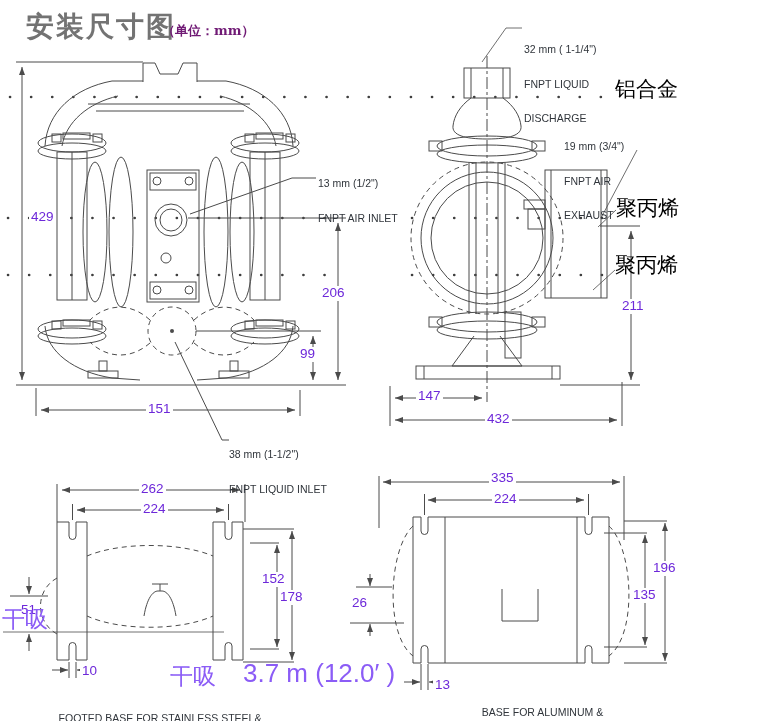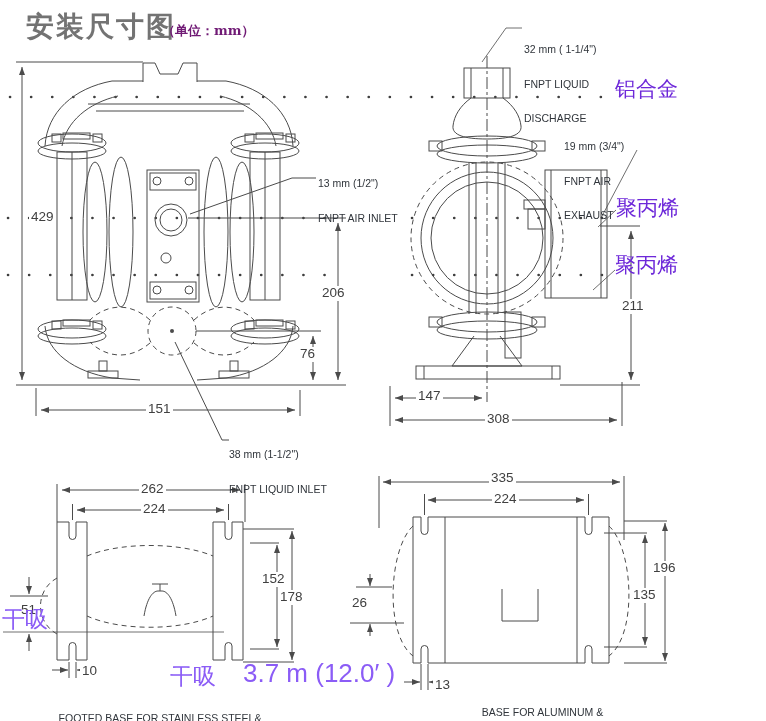--- a/index.html
+++ b/index.html
@@ -9,23 +9,23 @@
   #art{position:absolute;left:0;top:0}
   #art *{stroke:#4b4b4b;fill:none;stroke-width:1}
   #art .fill{fill:#4b4b4b;stroke:none}
   #art .dots{stroke:#3e3e3e;stroke-width:2.6;stroke-dasharray:0.1 21;stroke-linecap:round}
   #art .dash{stroke-dasharray:5 4}
   #art .cl{stroke-dasharray:12 3 3 3}
   #art .thin{stroke-width:0.8}
   .lbl{position:absolute;line-height:1.05;white-space:pre}
   .title{font-size:28px;color:#737373;font-family:Liberation Sans, sans-serif;font-weight:600;letter-spacing:2px}
   .unit{font-size:13px;color:#701a75;font-family:"DejaVu Serif","Liberation Serif",serif;font-weight:600}
-  .dimv{font-size:13.5px;color:#404040;background:#fff;padding:0 2px;line-height:1.1}
+  .dimv{font-size:13.5px;color:#6d28d9;background:#fff;padding:0 2px;line-height:1.1}
   .ann{font-size:10.5px;color:#30353b;line-height:1.1}
-  .cjk{font-size:21px;color:#6d28d9;font-family:Liberation Serif, serif}
+  .cjk{font-size:21px;color:#000000;font-family:Liberation Serif, serif}
   .ovl{color:#8b5cf6;font-family:Liberation Sans, sans-serif}
   .cap{font-size:10.5px;color:#30353b;text-align:center;line-height:1.18}
 </style>
 </head>
 <body>
 
 <div id="canvas">
 
   <svg id="art" width="766" height="721" viewBox="0 0 766 721">
     <defs>
@@ -250,25 +250,25 @@
     <div>38 mm (1-1/2")</div>
     <div>FNPT LIQUID INLET</div>
   </div>
 
   <div class="lbl cjk" style="left:615px;top:78px">铝合金</div>
   <div class="lbl cjk" style="left:616px;top:197px">聚丙烯</div>
   <div class="lbl cjk" style="left:615px;top:254px">聚丙烯</div>
 
   <div class="lbl dimv" style="left:29px;top:210px">429</div>
   <div class="lbl dimv" style="left:320px;top:286px">206</div>
-  <div class="lbl dimv" style="left:298px;top:347px">76</div>
+  <div class="lbl dimv" style="left:298px;top:347px">99</div>
   <div class="lbl dimv" style="left:146px;top:402px">151</div>
 
   <div class="lbl dimv" style="left:416px;top:389px">147</div>
-  <div class="lbl dimv" style="left:485px;top:412px">308</div>
+  <div class="lbl dimv" style="left:485px;top:412px">432</div>
   <div class="lbl dimv" style="left:620px;top:299px">211</div>
 
   <div class="lbl dimv" style="left:139px;top:482px">262</div>
   <div class="lbl dimv" style="left:141px;top:502px">224</div>
   <div class="lbl dimv" style="left:260px;top:572px">152</div>
   <div class="lbl dimv" style="left:278px;top:590px">178</div>
   <div class="lbl dimv" style="left:19px;top:603px">51</div>
   <div class="lbl dimv" style="left:80px;top:664px">10</div>
   <div class="lbl cap" style="left:40px;top:687px;width:240px">
     <div>FOOTED BASE FOR STAINLESS STEEL&amp;</div>

